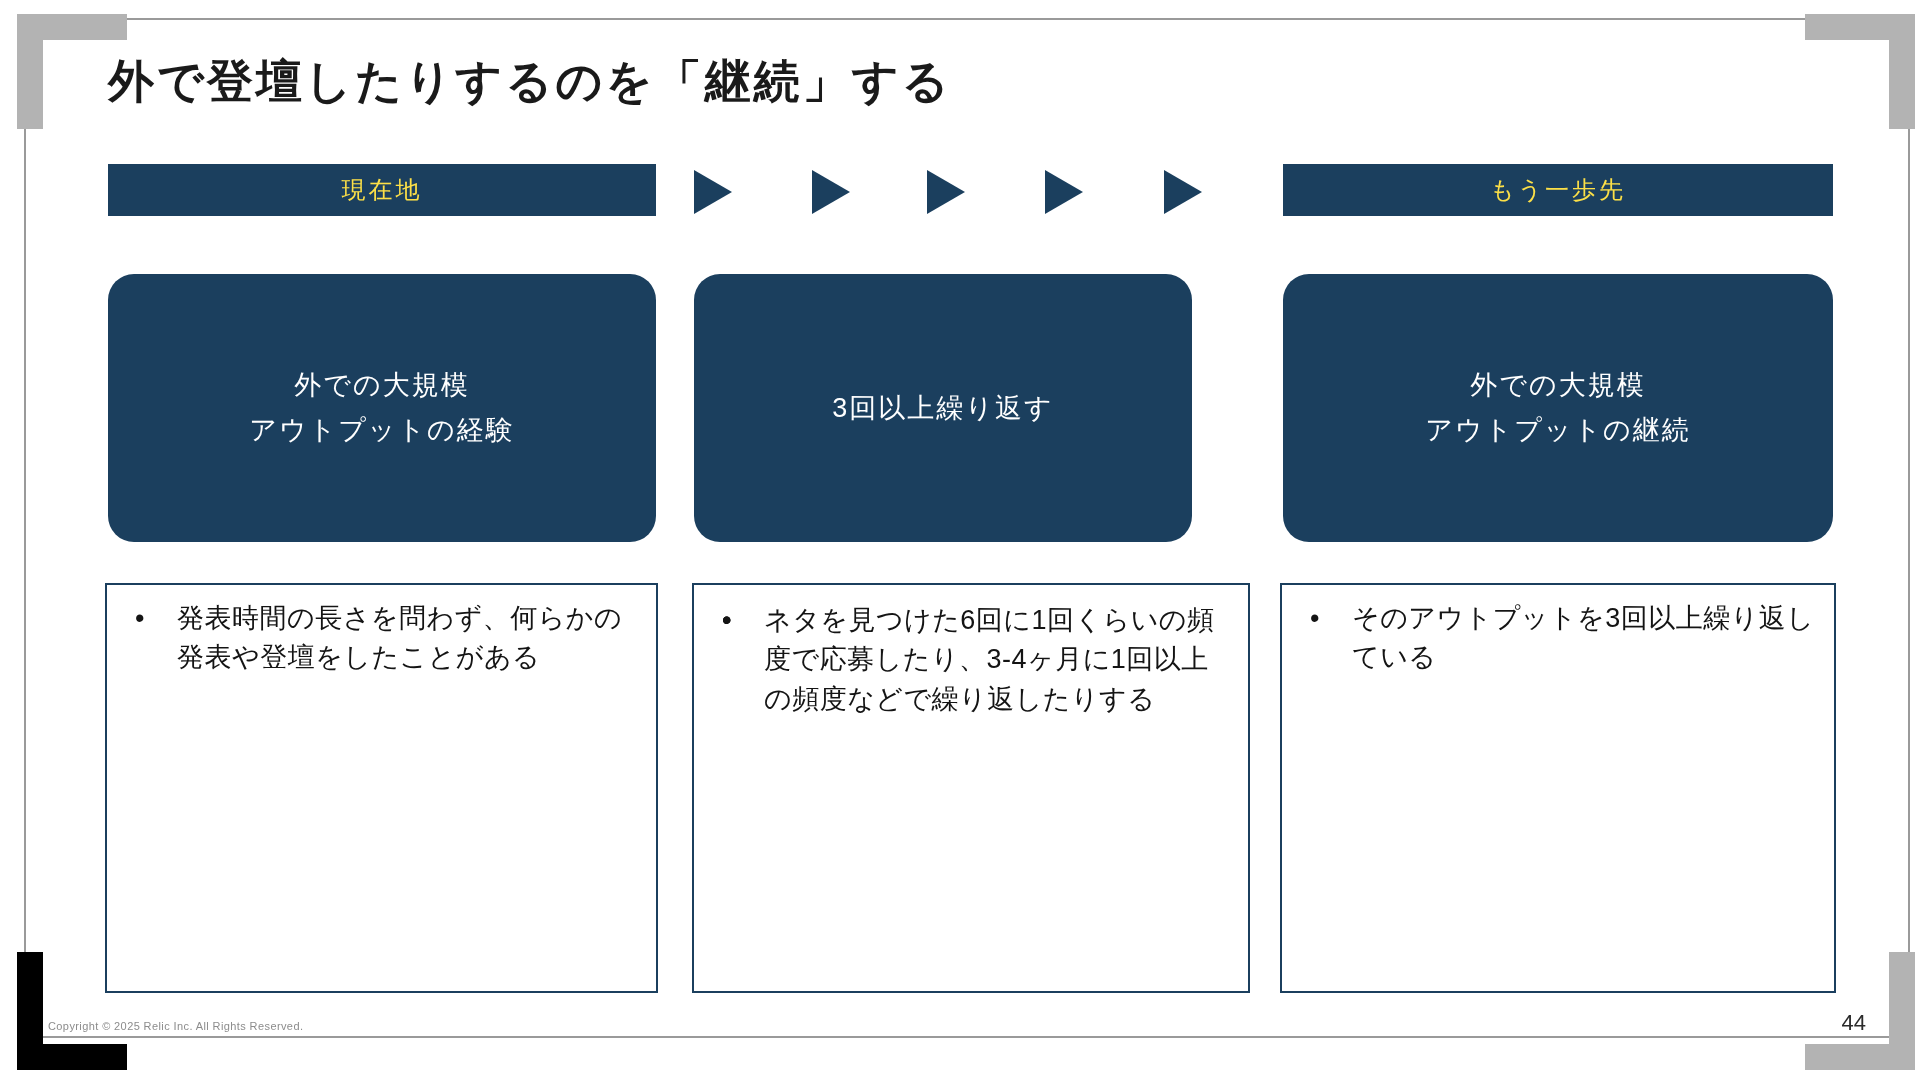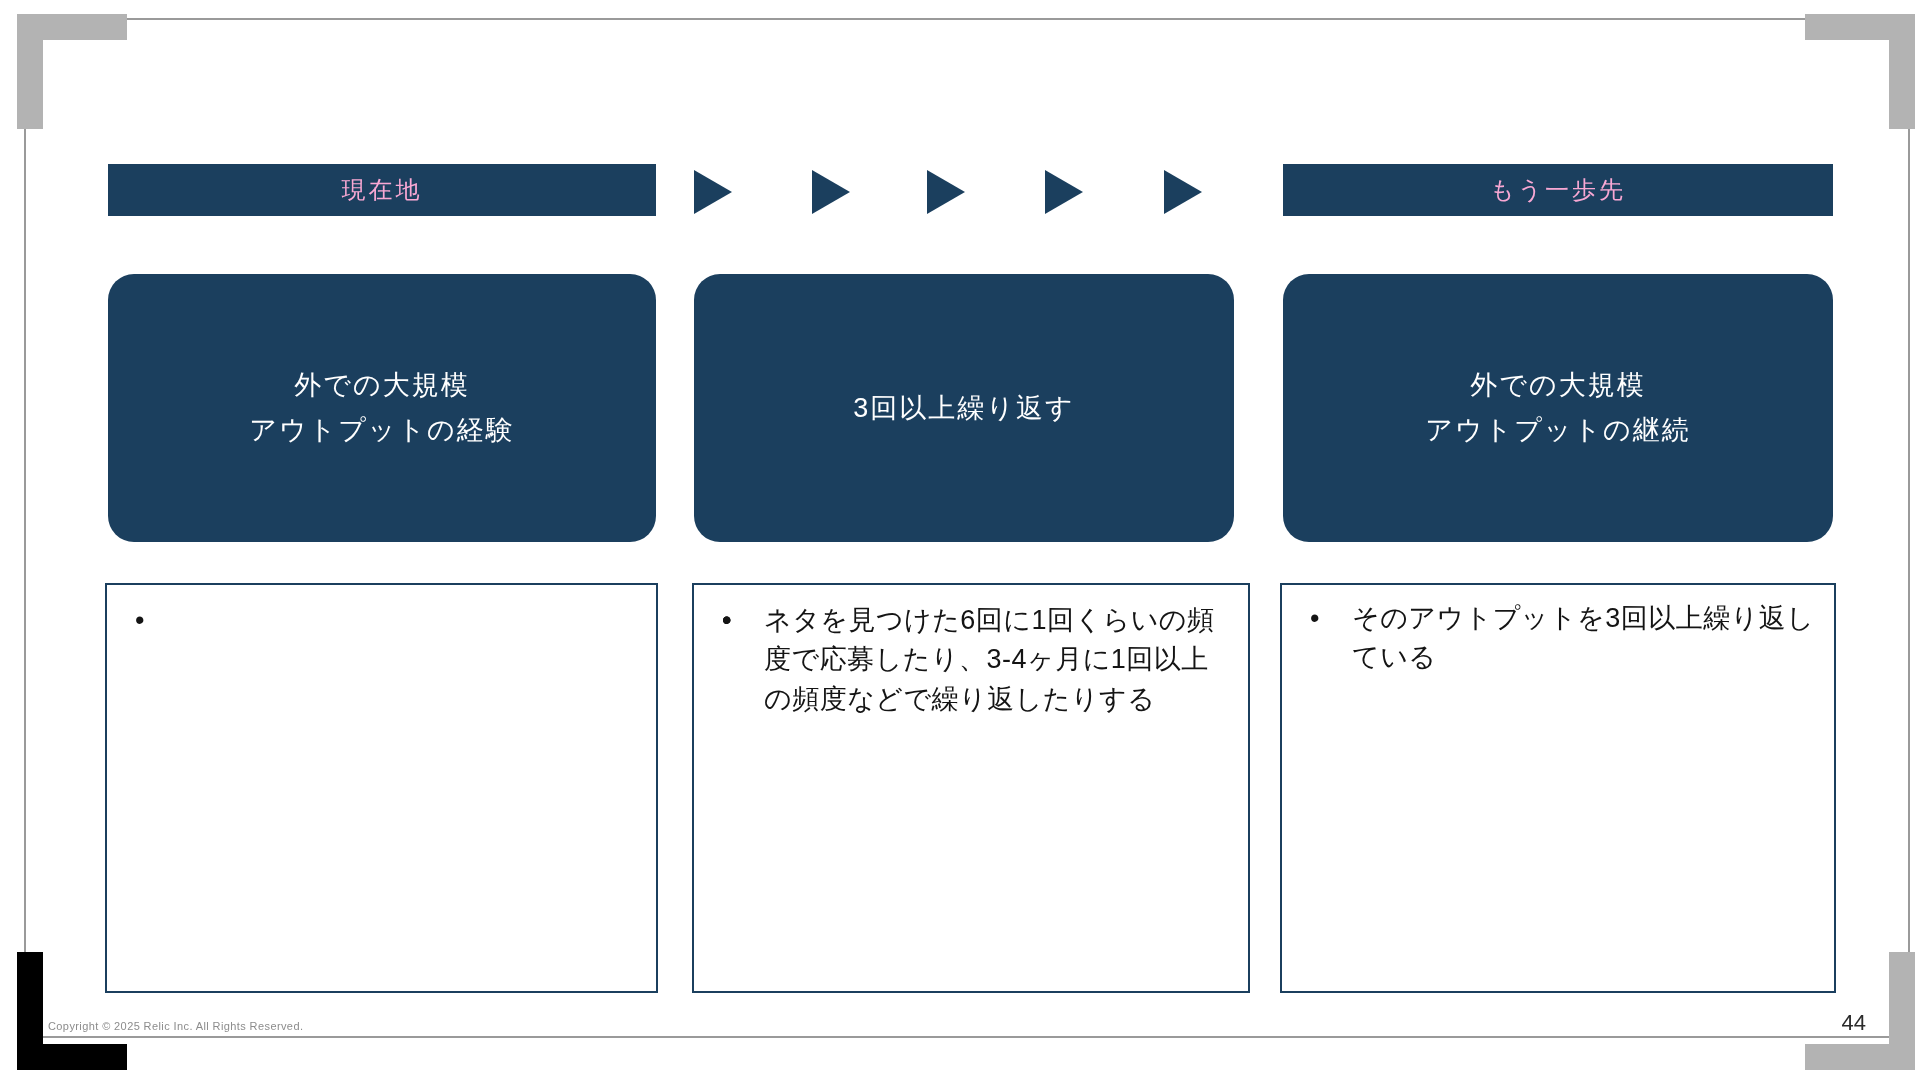--- a/index.html
+++ b/index.html
@@ -60,21 +60,21 @@
     letter-spacing:3px;
     line-height:1.1;
     white-space:nowrap;
   }
 
   
   .stage-bar{
     position:absolute;
     height:52px;
     background:#1b3f5e;
-    color:#f9a8d4;
+    color:#fde047;
     display:flex;align-items:center;justify-content:center;
     font-size:24px;
     letter-spacing:3px;
     top:164px;
   }
   #stage-bar-left{  left:108px;  width:548px; }
   #stage-bar-right{ left:1283px; width:550px;font-family:Liberation Serif, serif; }
 
   
   #arrow-row{
@@ -105,21 +105,21 @@
     border-radius:26px;
     color:#ffffff;
     display:flex;align-items:center;justify-content:center;
     text-align:center;
     font-size:27px;
     line-height:1.65;
     letter-spacing:2px;
     white-space:pre-line;
   }
   #concept-box-1{ left:108px;  width:548px; }
-  #concept-box-2{ left:694px;  width:540px; }
+  #concept-box-2{ left:694px;  width:498px; }
   #concept-box-3{ left:1283px; width:550px; }
 
   
   .criteria-box{
     position:absolute;
     top:583px;
     height:410px;
     background:#ffffff;
     border:2px solid #1b3f5e;
     box-sizing:border-box;
@@ -186,20 +186,21 @@
   </div>
   <div class="corner black" id="corner-bl">
     <i class="h"></i>
     <i class="v"></i>
   </div>
   <div class="corner" id="corner-br">
     <i class="h"></i>
     <i class="v"></i>
   </div>
 
+  <div id="page-title">外で登壇したりするのを「継続」する</div>
 
   <div class="stage-bar" id="stage-bar-left">
     <span>現在地</span>
   </div>
 
   <div id="arrow-row">
     <span class="arrow a0"></span>
     <span class="arrow a1"></span>
     <span class="arrow a2"></span>
     <span class="arrow a3"></span>
@@ -219,20 +220,21 @@
   </div>
   <div class="concept-box" id="concept-box-3">
     <span>外での大規模
 アウトプットの継続</span>
   </div>
 
   <div class="criteria-box" id="criteria-box-1">
     <ul class="criteria-list">
       <li class="criteria-item">
         <span class="dot">•</span>
+        <span>発表時間の長さを問わず、何らかの発表や登壇をしたことがある</span>
       </li>
     </ul>
   </div>
 
   <div class="criteria-box" id="criteria-box-2">
     <ul class="criteria-list">
       <li class="criteria-item">
         <span class="dot">•</span>
       </li>
       <li class="criteria-item">

